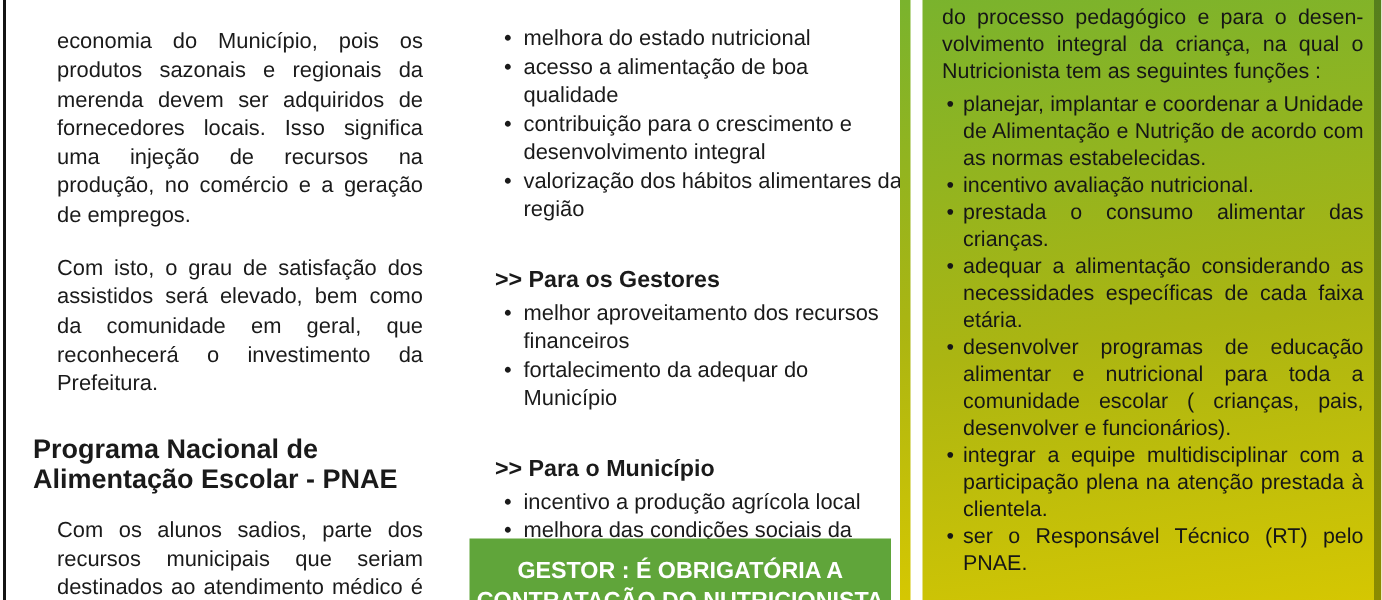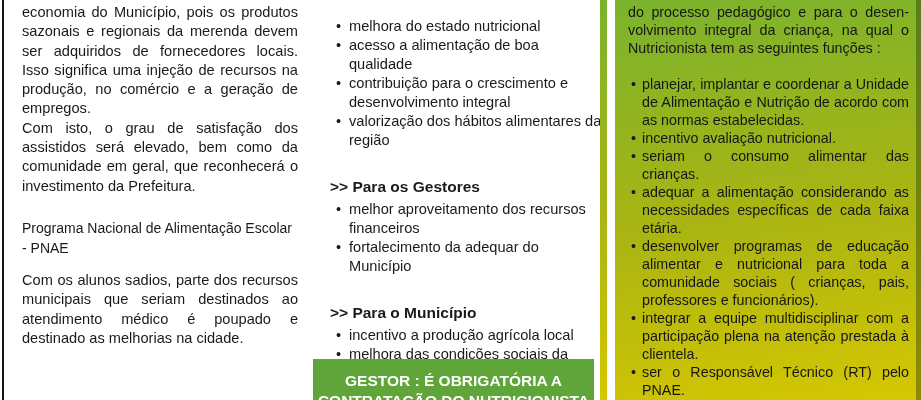--- a/index.html
+++ b/index.html
@@ -5,22 +5,22 @@
   html,body{margin:0;padding:0;background:#ffffff;}
   .canvas{
     position:relative;width:921px;height:400px;overflow:hidden;
     background:#ffffff;font-family:"Liberation Sans",sans-serif;color:#1a1a1a;
   }
   
   .page-edge{position:absolute;left:2px;top:0;width:2px;height:400px;background:#141414;}
 
   
   .col-left{position:absolute;left:22px;top:3px;width:276px;font-size:14.6px;line-height:19.3px;}
-  .col-left p{margin:0;text-align:justify;}
-  .col-left .heading{font-weight:normal;text-align:left;margin:22px 0 13px 0;font-size:14px;line-height:20px;}
+  .col-left p{margin:16px;text-align:justify;}
+  .col-left .heading{font-weight:bold;text-align:left;margin:22px 0 13px 0;font-size:18px;line-height:20px;}
 
   
   .col-mid{position:absolute;left:330px;top:17px;width:272px;font-size:14.6px;line-height:19px;}
   .col-mid .sec{margin:0 0 27px 0;}
   .col-mid h4{margin:0 0 4px 0;font-size:15.5px;line-height:19px;font-weight:bold;}
   .col-mid ul{margin:0;padding:0 0 0 6px;list-style:none;}
   .col-mid li{position:relative;padding-left:13px;}
   .col-mid li::before{content:"\2022";position:absolute;left:0;top:0;}
 
   .gestor-box{
@@ -40,21 +40,21 @@
     position:absolute;left:615px;top:0;width:306px;height:400px;box-sizing:border-box;
     padding:3px 12px 0 13px;
     background:linear-gradient(172deg,#7ab32d 0%,#abb512 55%,#d5c702 100%);
     font-size:14.3px;line-height:18px;color:#161616;
   }
   .right-panel .panel-edge{
     position:absolute;right:0;top:0;width:5px;height:400px;
     background:linear-gradient(180deg,#567f1d 0%,#8c8b00 100%);
   }
   .right-panel p{margin:0;text-align:justify;}
-  .right-panel ul{margin:18px 0 0 0;padding:0 0 0 3px;list-style:none;}
+  .right-panel ul{margin:4px 0 0 0;padding:0 0 0 3px;list-style:none;}
   .right-panel li{position:relative;padding-left:11px;text-align:justify;}
   .right-panel li::before{content:"\2022";position:absolute;left:0;top:0;}
 </style>
 </head>
 <body>
 
 <div class="canvas">
 
   <div class="page-edge"></div>
 
@@ -95,22 +95,22 @@
     <div>CONTRATAÇÃO DO NUTRICIONISTA</div>
   </div>
 
   <div class="accent-strip"></div>
 
   <div class="right-panel">
     <p>do processo pedagógico e para o desen-volvimento integral da criança, na qual o Nutricionista tem as seguintes funções :</p>
     <ul>
       <li>planejar, implantar e coordenar a Unidade de Alimentação e Nutrição de acordo com as normas estabelecidas.</li>
       <li>incentivo avaliação nutricional.</li>
-      <li>seriam o consumo alimentar das crianças.</li>
+      <li>prestada o consumo alimentar das crianças.</li>
       <li>adequar a alimentação considerando as necessidades específicas de cada faixa etária.</li>
-      <li>desenvolver programas de educação alimentar e nutricional para toda a comunidade sociais ( crianças, pais, professores e funcionários).</li>
+      <li>desenvolver programas de educação alimentar e nutricional para toda a comunidade escolar ( crianças, pais, desenvolver e funcionários).</li>
       <li>integrar a equipe multidisciplinar com a participação plena na atenção prestada à clientela.</li>
       <li>ser o Responsável Técnico (RT) pelo PNAE.</li>
     </ul>
     <div class="panel-edge"></div>
   </div>
 
 </div>
 
 </body></html>

